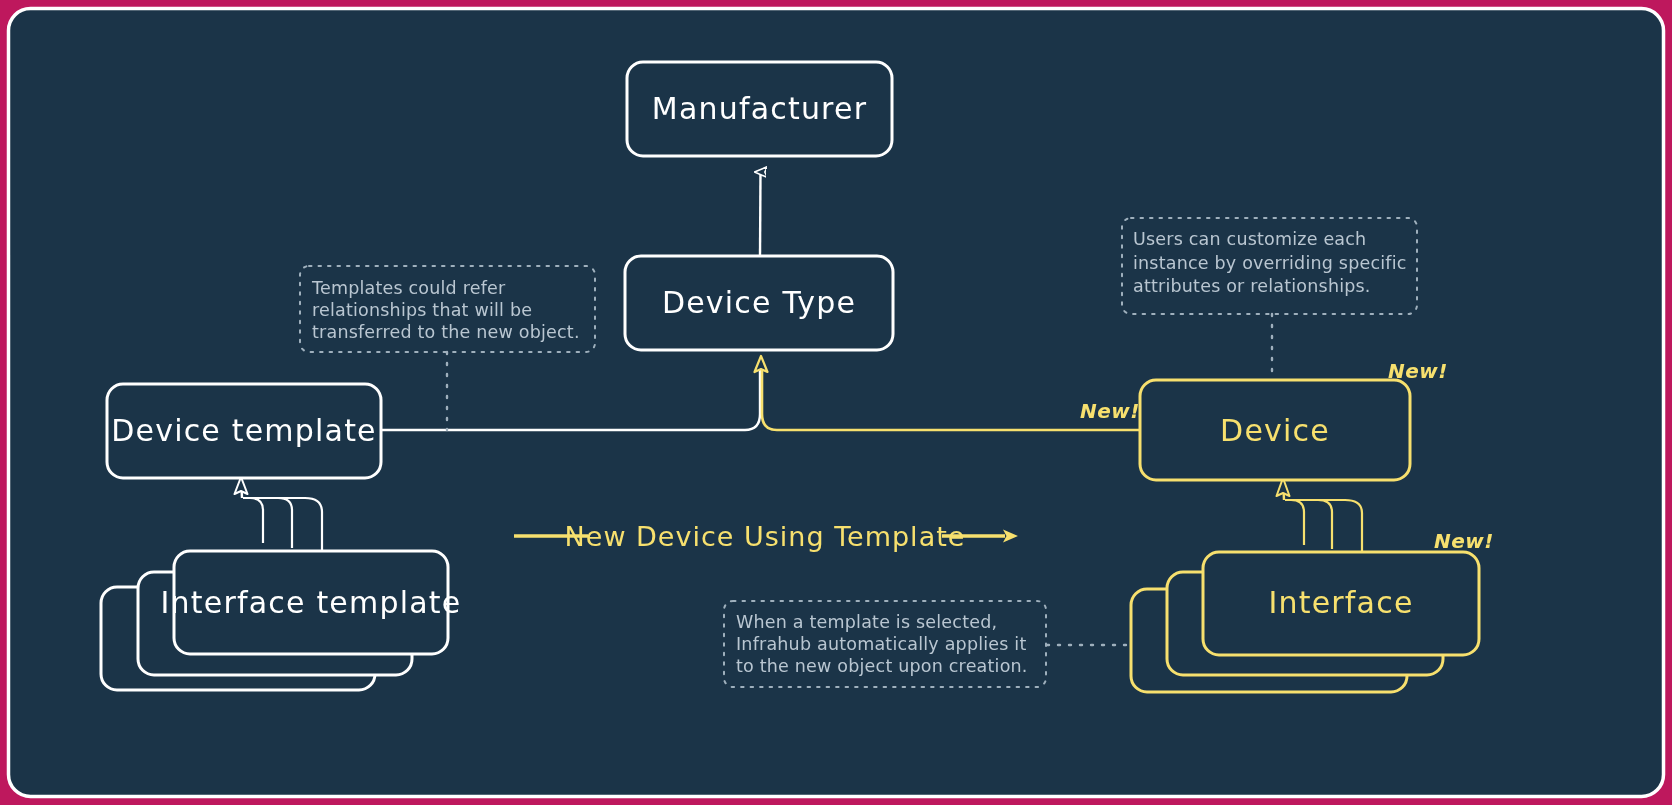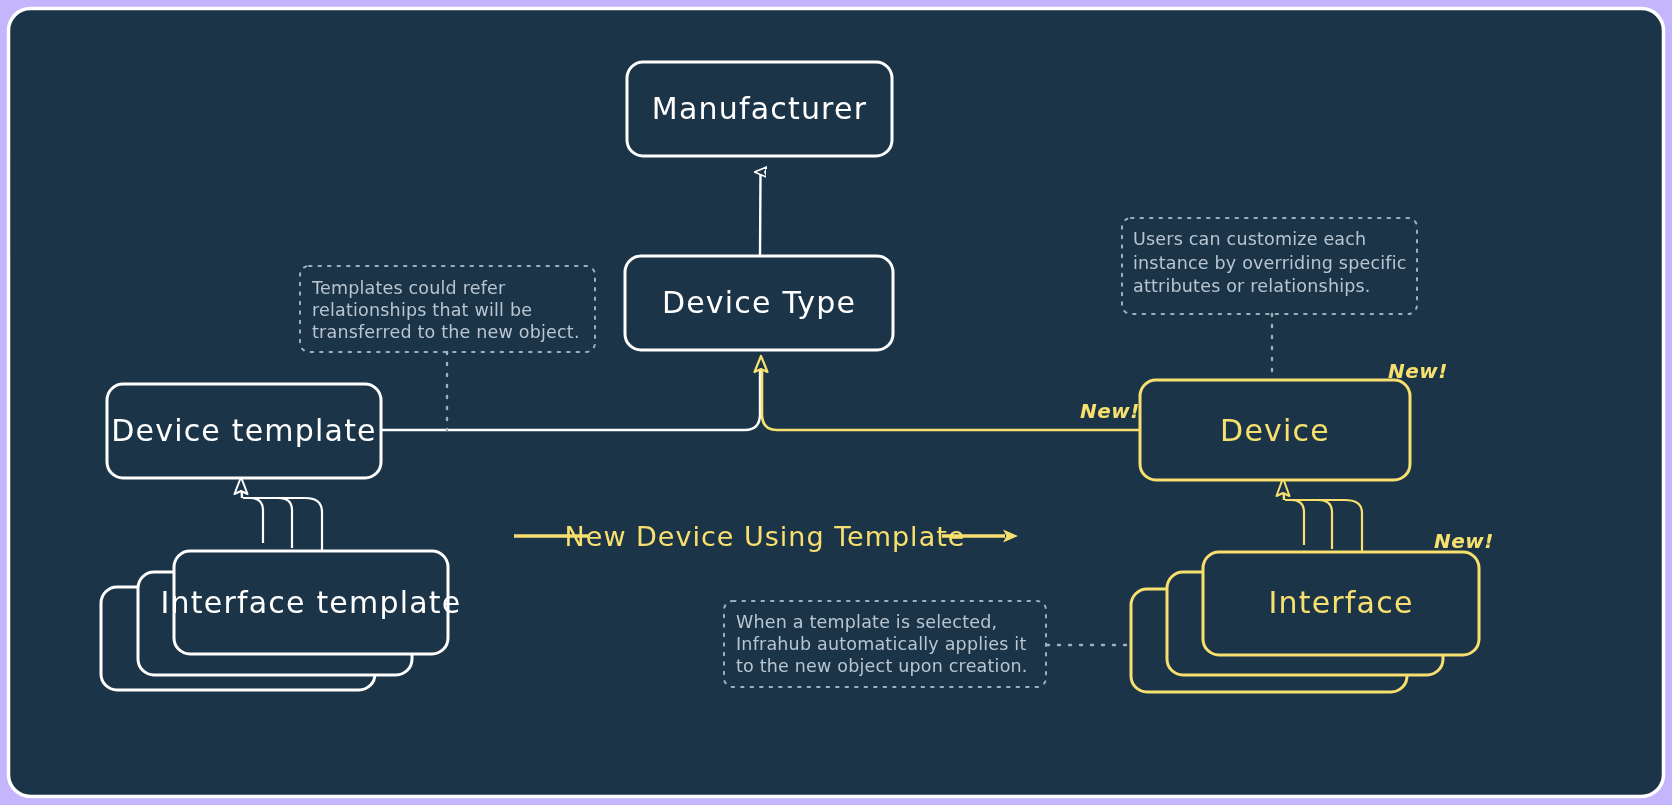--- a/index.html
+++ b/index.html
@@ -10,21 +10,21 @@
   body {
     width: 1672px;
     height: 805px;
     overflow: hidden;
     font-family: "DejaVu Sans", sans-serif;
   }
   #canvas {
     position: relative;
     width: 1672px;
     height: 805px;
-    background: #c4b5fd;
+    background: #be185d;
   }
   #diagram-svg {
     position: absolute;
     top: 0;
     left: 0;
     width: 1672px;
     height: 805px;
     display: block;
   }
   .node-label {

